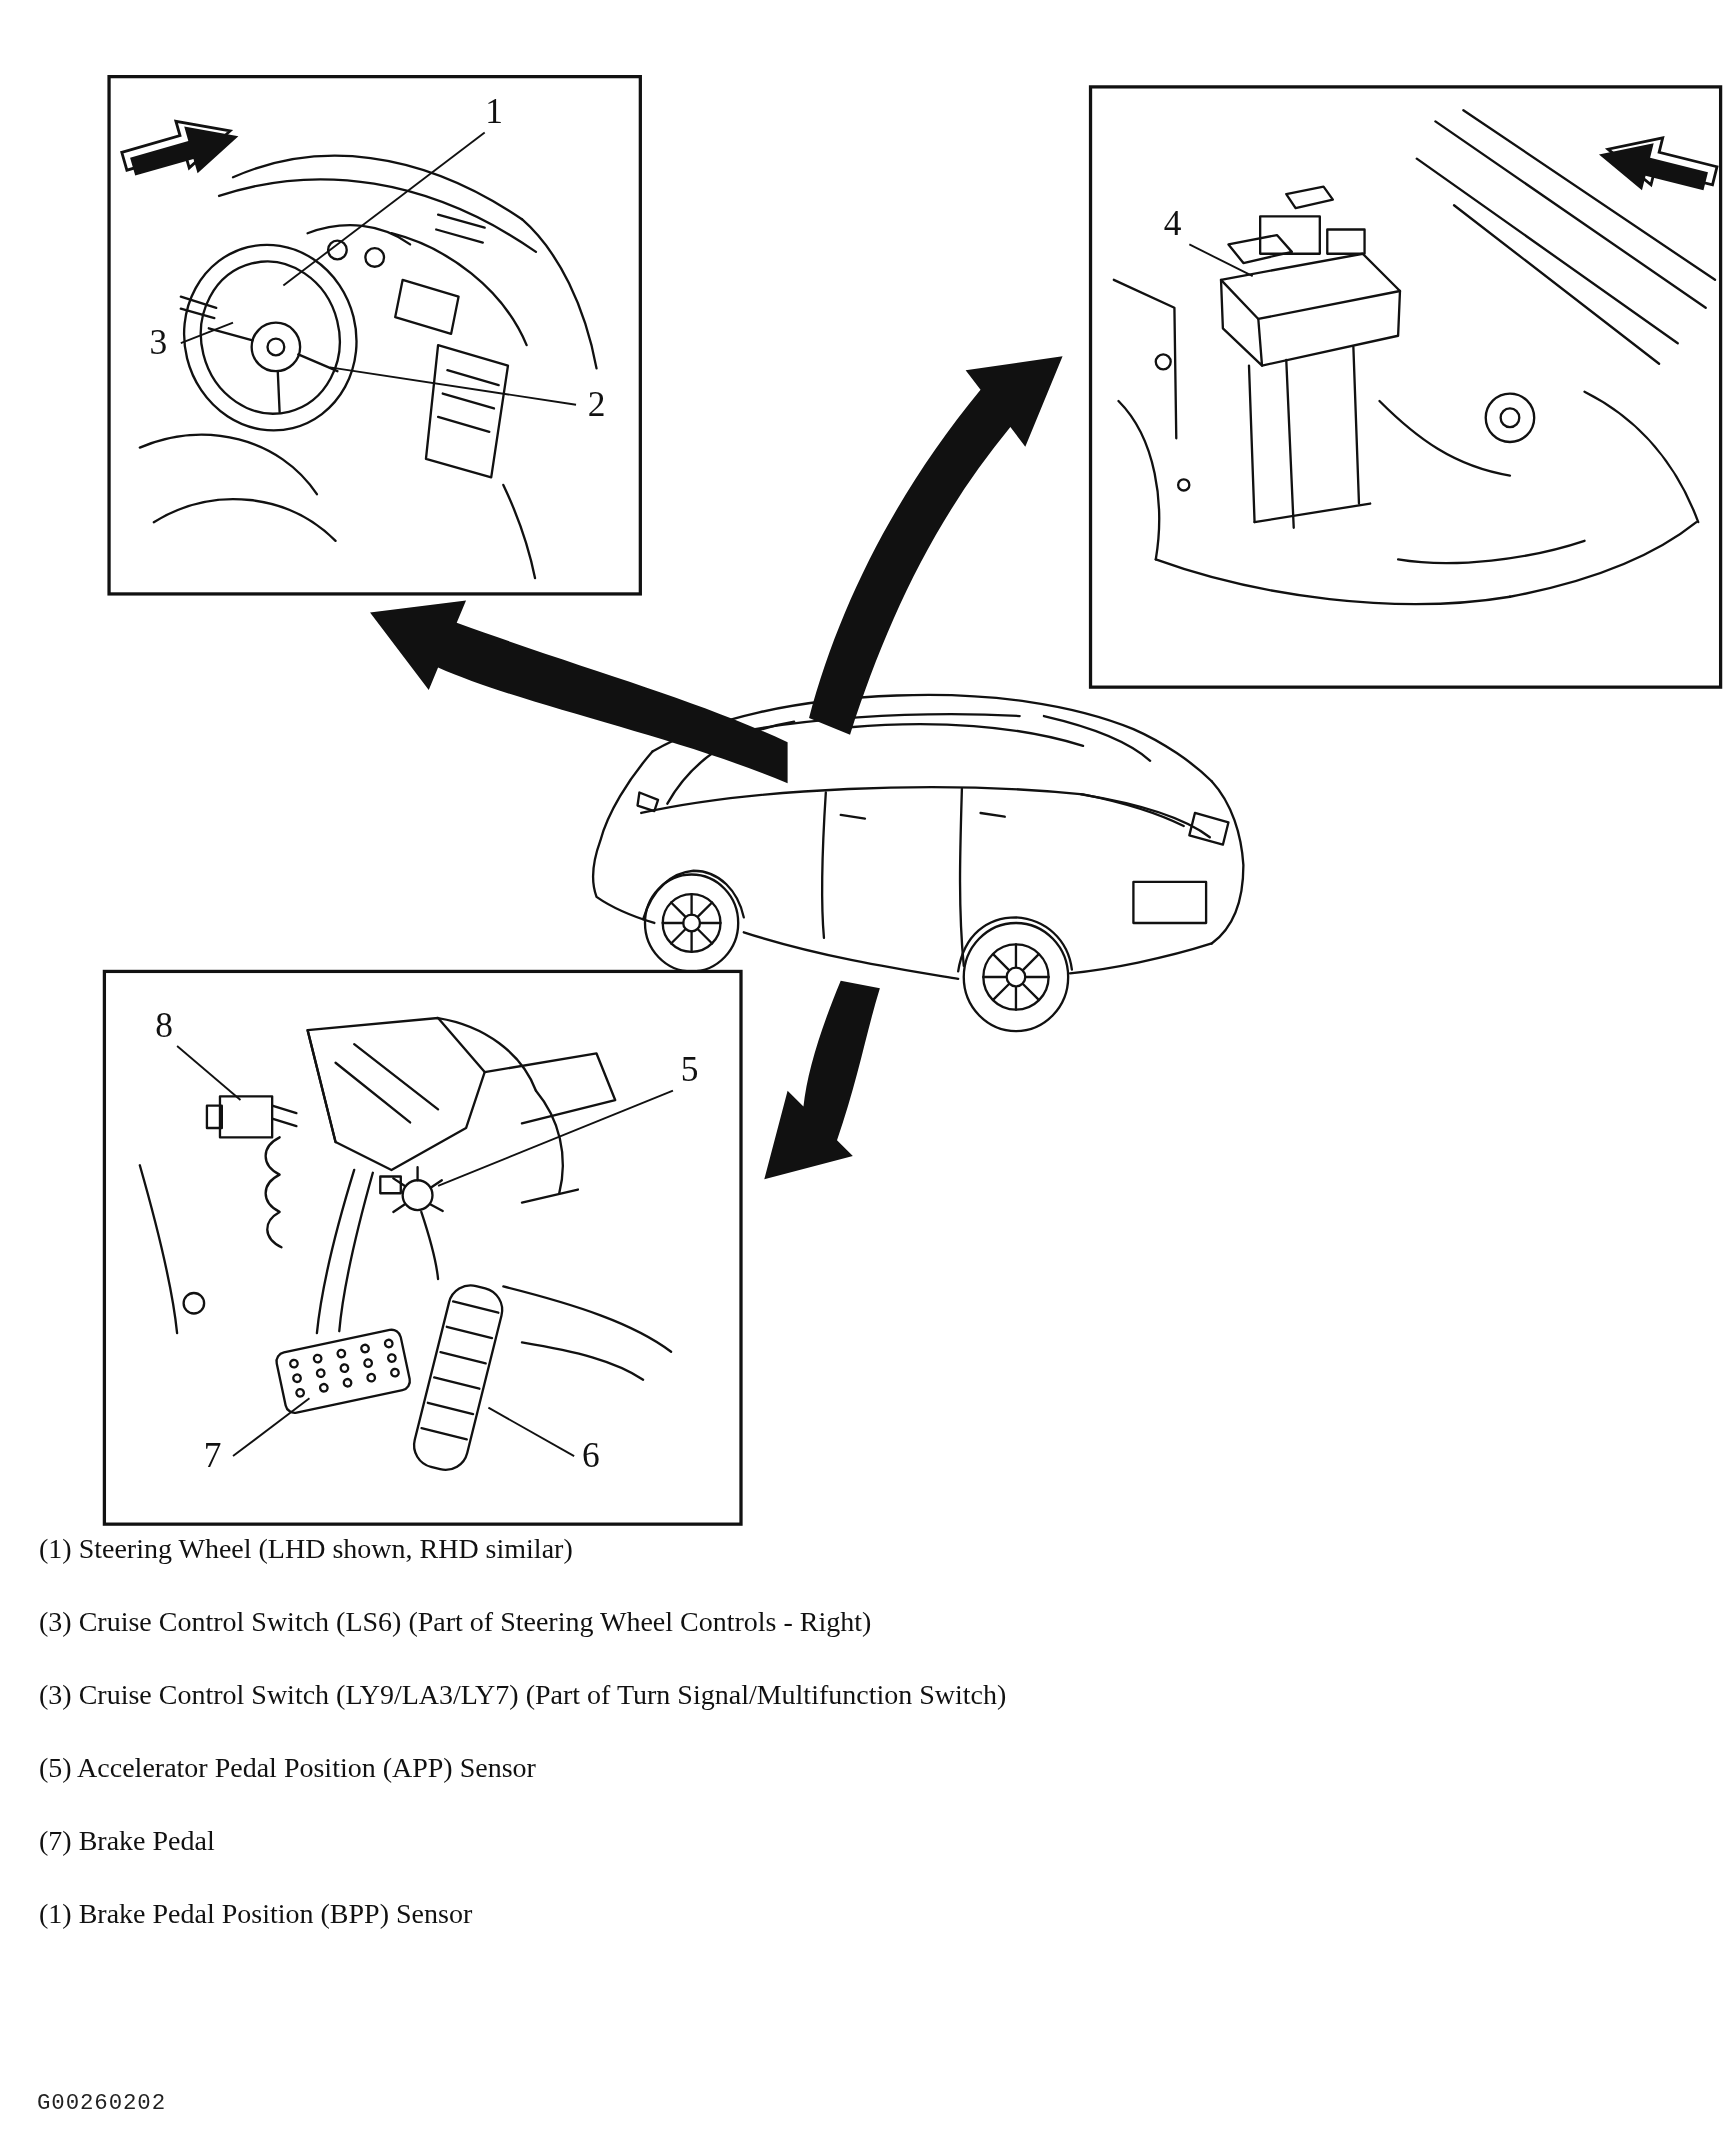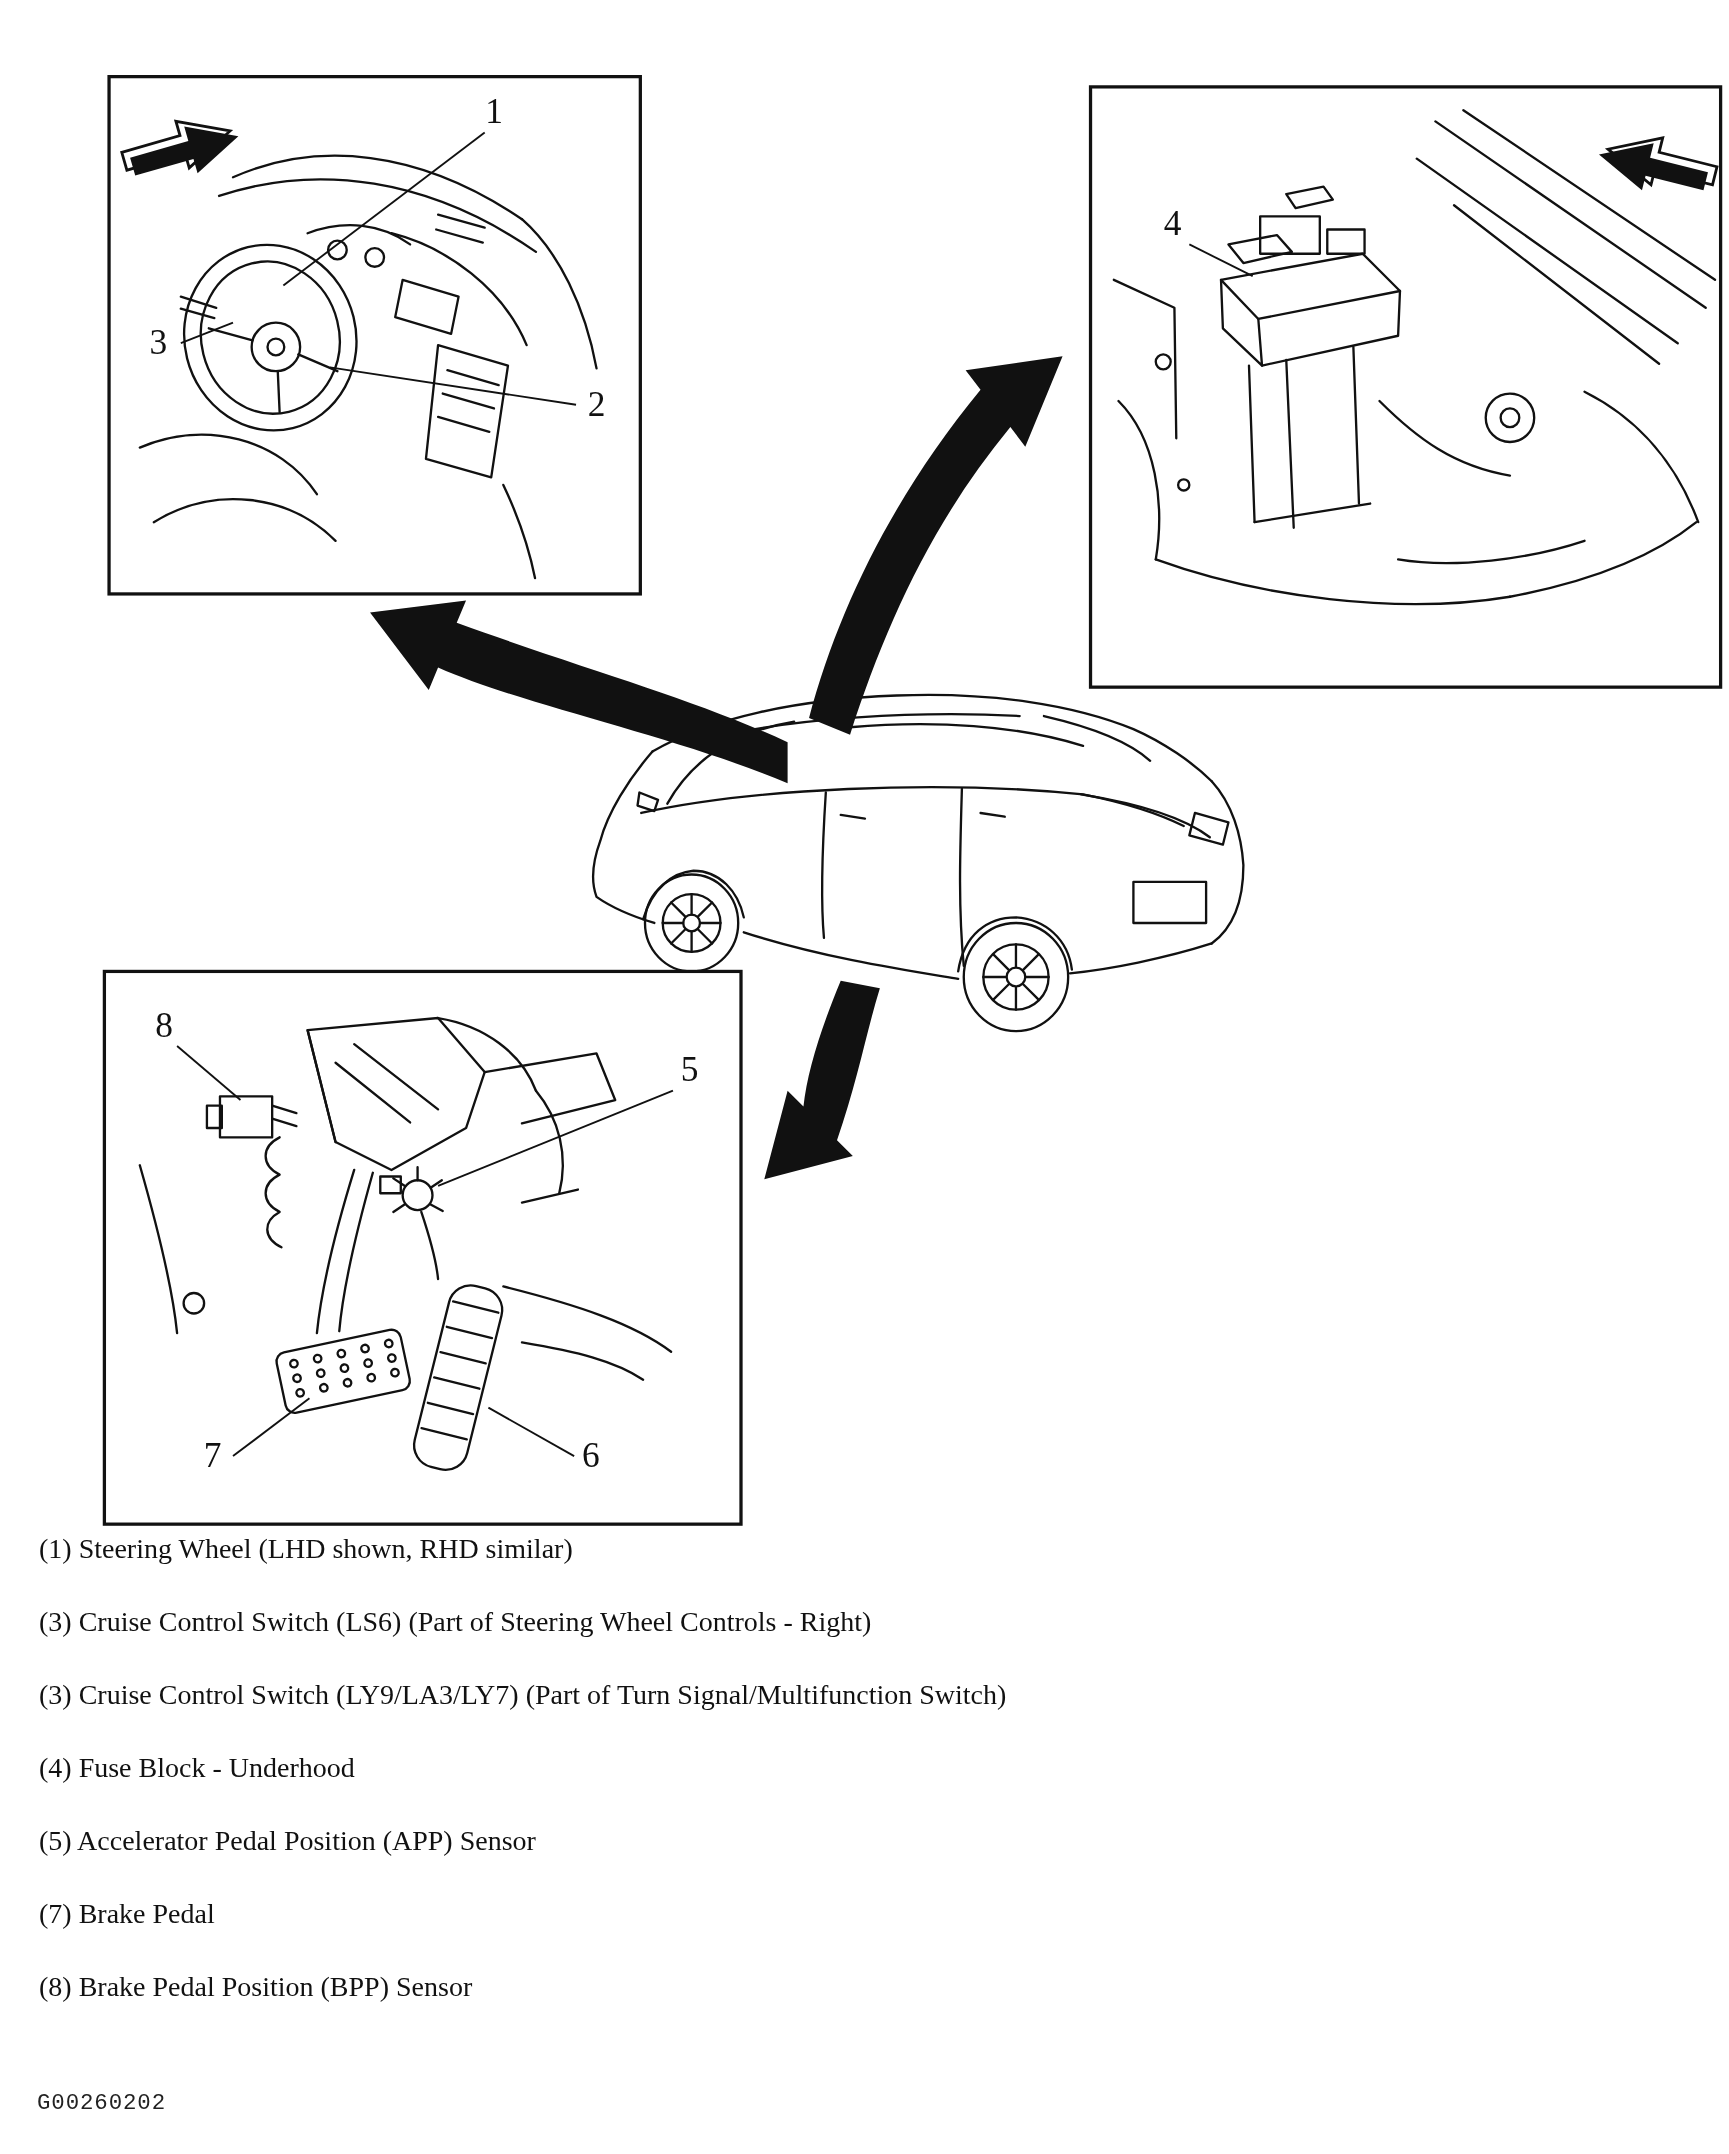--- a/index.html
+++ b/index.html
@@ -204,22 +204,21 @@
 
     <path fill="#111" d="M 845 796 C 740 748, 640 722, 490 668 L 500 644 L 397 657 L 460 740 L 470 716 C 560 756, 720 788, 845 840 Z"></path>
     <path fill="#111" d="M 868 770 C 900 650, 960 530, 1052 418 L 1036 397 L 1140 382 L 1100 479 L 1084 458 C 1000 560, 950 670, 912 788 Z"></path>
     <path fill="#111" d="M 902 1052 C 880 1105, 866 1150, 862 1187 L 845 1170 L 820 1265 L 915 1240 L 898 1223 C 920 1160, 930 1105, 944 1060 Z"></path>
   </svg>
 
   <div class="legend">
     <div class="legend-item">(1) Steering Wheel (LHD shown, RHD similar)</div>
     <div class="legend-item">(3) Cruise Control Switch (LS6) (Part of Steering Wheel Controls - Right)</div>
     <div class="legend-item">(3) Cruise Control Switch (LY9/LA3/LY7) (Part of Turn Signal/Multifunction Switch)</div>
-    <div class="legend-item">(4) Fuse Block - Underhood</div>
     <div class="legend-item">(5) Accelerator Pedal Position (APP) Sensor</div>
     <div class="legend-item">(7) Brake Pedal</div>
-    <div class="legend-item">(8) Brake Pedal Position (BPP) Sensor</div>
+    <div class="legend-item">(1) Brake Pedal Position (BPP) Sensor</div>
   </div>
 
   <div class="figure-code">G00260202</div>
 
 </div>
 
 
 </body></html>

